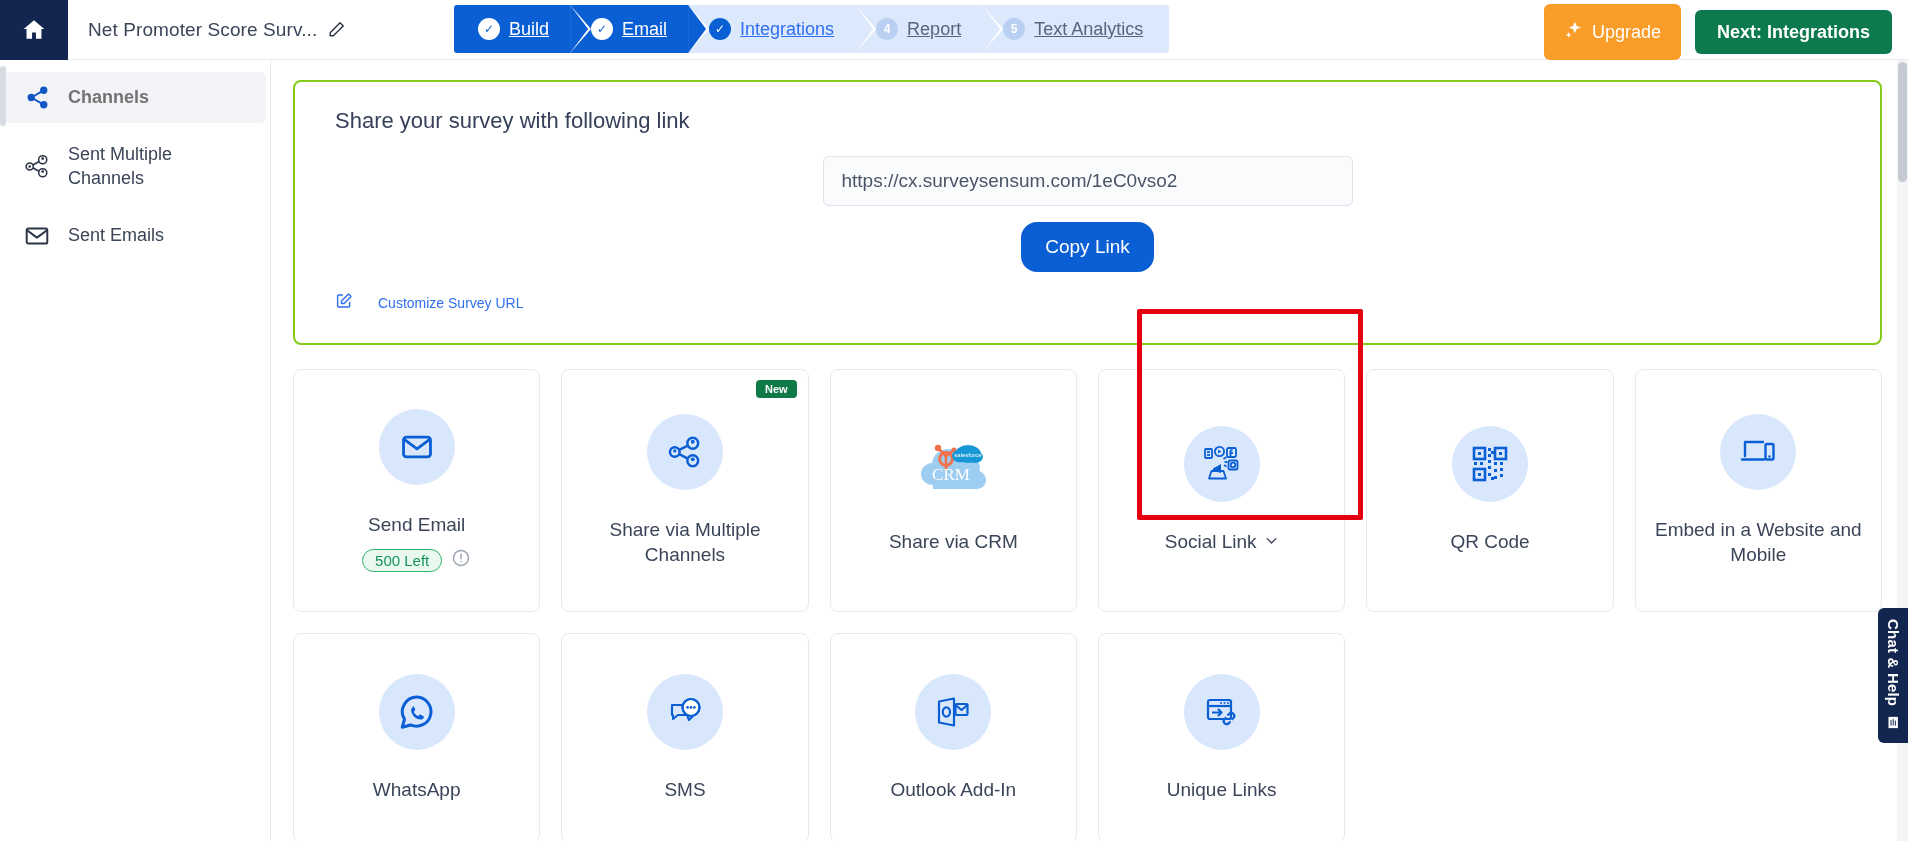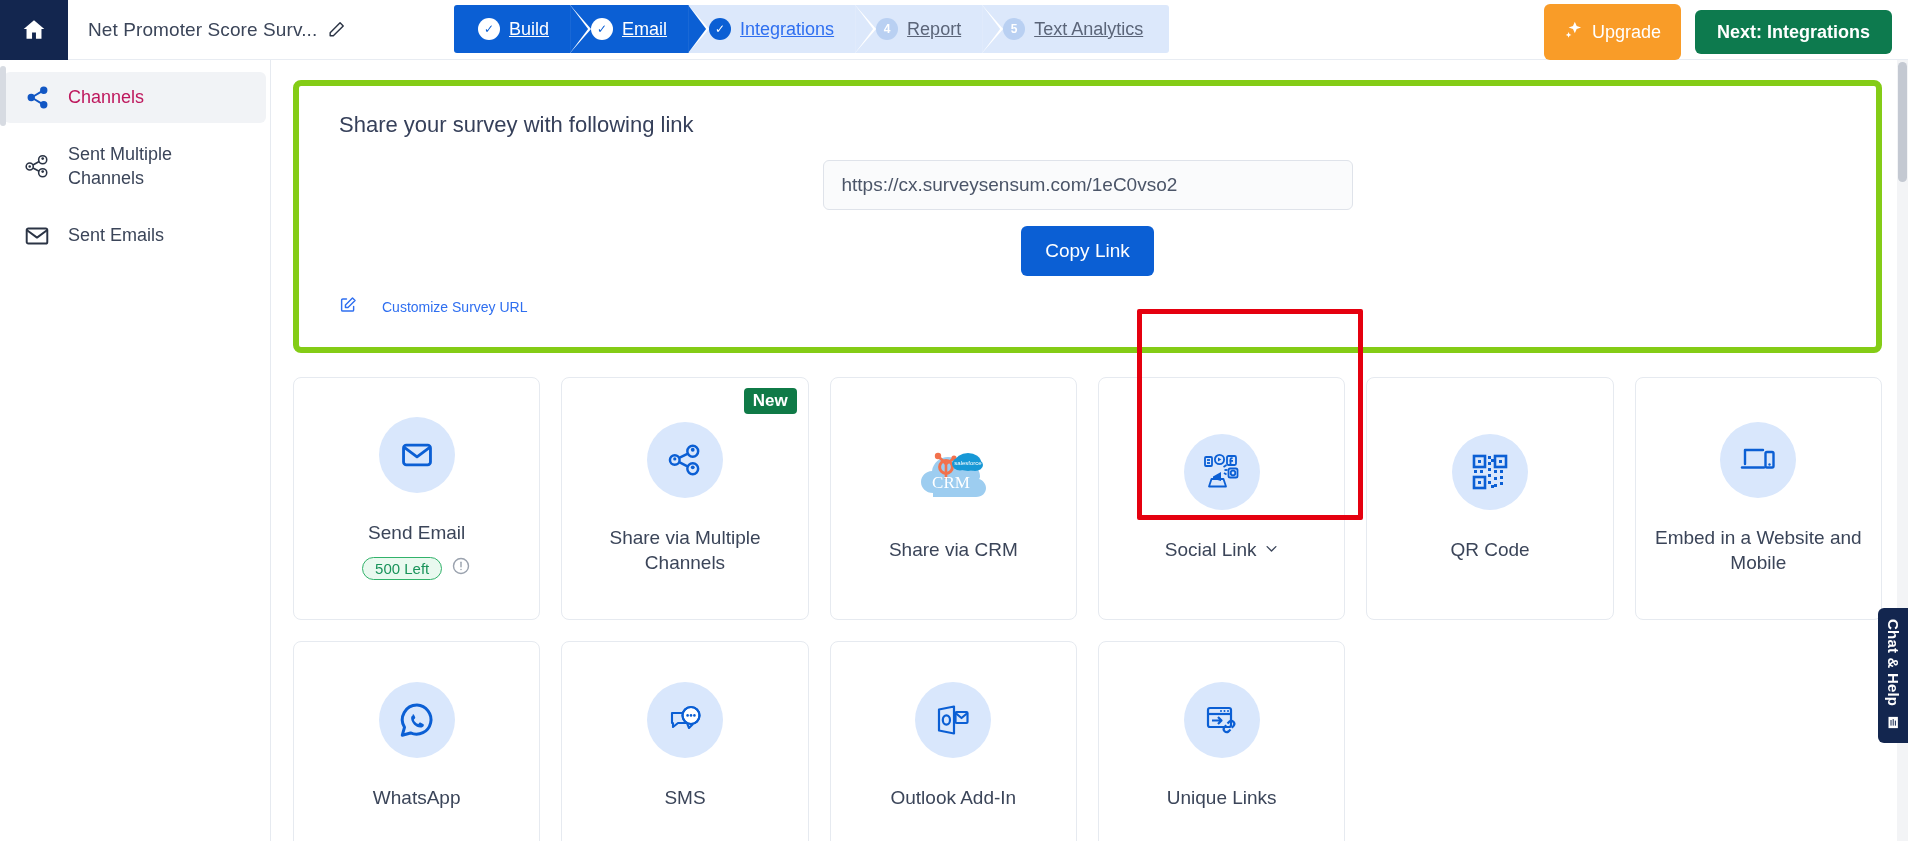--- a/index.html
+++ b/index.html
@@ -121,33 +121,33 @@
   .side-item {
     display: flex; align-items: center; gap: 16px;
     padding: 13px 16px 13px 18px;
     margin: 0 4px 6px 4px;
     border-radius: 6px;
     font-size: 18px;
     color: #3b4559;
     cursor: pointer;
     line-height: 1.35;
   }
-  .side-item.active { background:#f1f3f6; color:#be185d; font-weight:400; }
+  .side-item.active { background:#f1f3f6; color:#737373; font-weight:700; }
   .side-item .si-icon { flex:0 0 auto; width:30px; display:flex; align-items:center; justify-content:center;}
 
   .content {
     flex: 1 1 auto;
     background: #ffffff;
     padding: 20px 26px 0 22px;
     overflow: hidden;
     position: relative;
   }
 
   .link-panel {
-    border: 6px solid #84cc16;
+    border: 2px solid #84cc16;
     border-radius: 8px;
     padding: 26px 40px 30px 40px;
     margin-bottom: 24px;
     background: #fff;
   }
   .link-panel h2 {
     margin: 0 0 22px 0;
     font-size: 22px;
     font-weight: 500;
     color: #36405a;
@@ -158,21 +158,21 @@
     border: 1px solid #dfe3ea;
     border-radius: 6px;
     background: #fafbfc;
     font-size: 19px;
     color: #4b5568;
     padding: 0 18px;
     font-family: inherit;
   }
   .btn-copy {
     background: #0b5fd4; color: #fff;
-    border: none; border-radius: 6px;
+    border: none; border-radius: 16px;
     height: 50px; padding: 0 24px;
     font-size: 19px; cursor: pointer; font-family: inherit;
   }
   .customize {
     display:flex; align-items:center; gap:25px;
     margin-top: 20px;
     color:#2f6ff0; font-size:14px; cursor:pointer;
     width: max-content;
   }
 
@@ -208,21 +208,21 @@
     margin-bottom: 28px;
   }
   .card-label {
     font-size: 19px; color:#3b4559; text-align:center; line-height:1.3;
     display:flex; align-items:center; gap:7px; justify-content:center;
     flex-wrap: wrap;
   }
   .badge-new {
     position:absolute; top:10px; right:11px;
     background:#0f7a47; color:#fff;
-    font-size:17px; font-weight:bold;
+    font-size:11px; font-weight:bold;
     padding:3px 9px; border-radius:4px;
   }
   .badge-left-row {
     display:flex; align-items:center; gap:9px; margin-top:11px;
   }
   .badge-left {
     border:1px solid #31b26a; color:#19935a; background:#e9f9ef;
     border-radius:12px; font-size:15px; padding:2px 12px;
   }
   .highlight-box {

